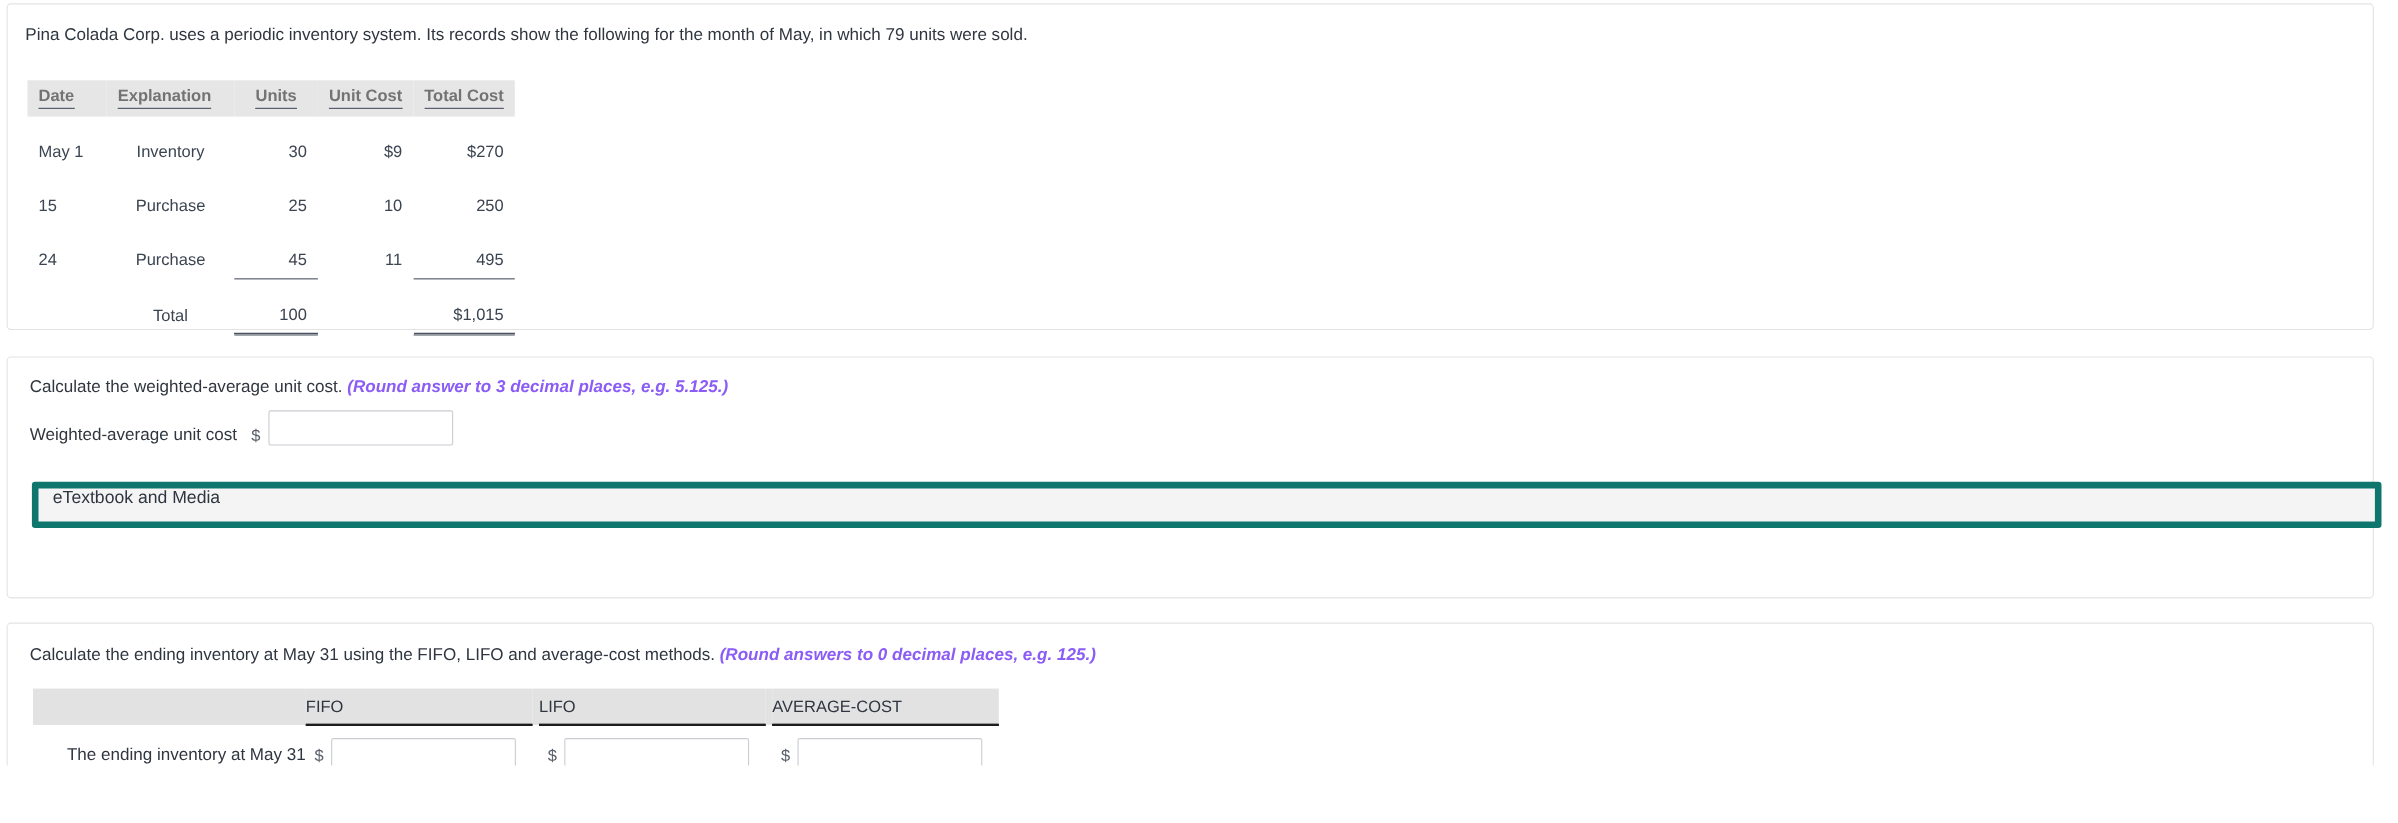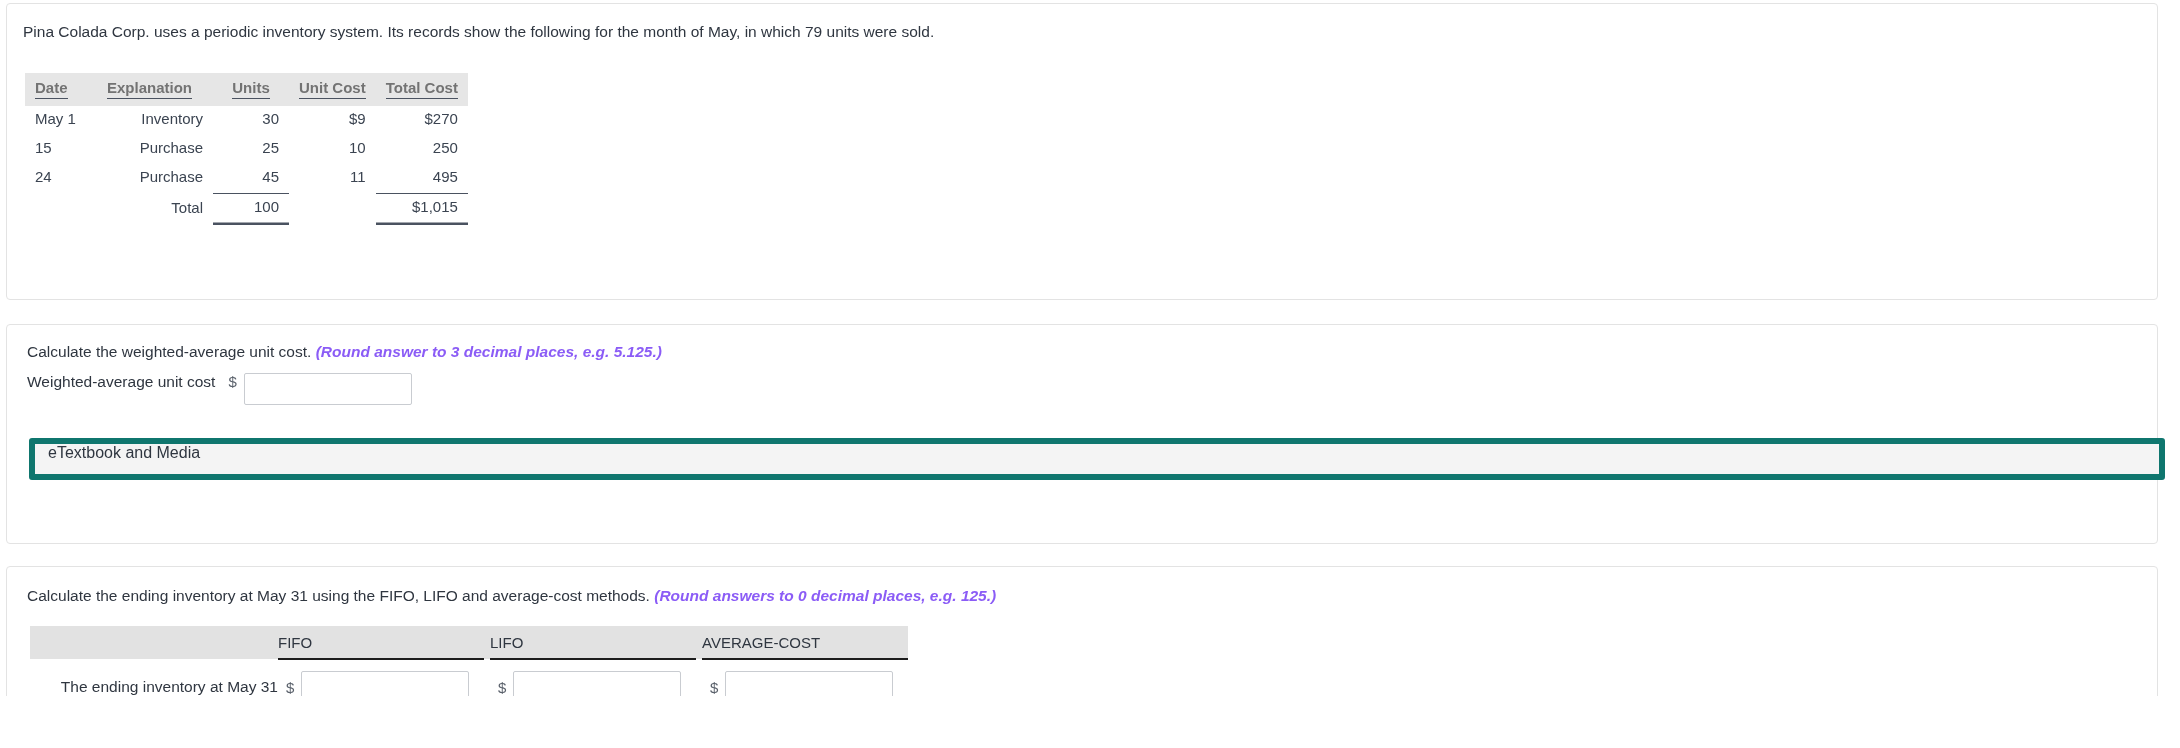--- a/index.html
+++ b/index.html
@@ -69,46 +69,46 @@
   }
   #inv-table th .ulab {
     display: inline-block;
     border-bottom: 1.6px solid #4a5260;
     padding-bottom: 2px;
   }
   #inv-table th.c-date { text-align: left; }
   #inv-table th.c-expl { text-align: left; }
   #inv-table th.c-num  { text-align: center; }
   #inv-table td {
-    padding: 4px 10px 8px 10px;
+    padding: 24px 10px 8px 10px;
     white-space: nowrap;
     font-size: 15px;
   }
   #inv-table td.c-date { text-align: left; width: 52px; }
-  #inv-table td.c-expl { text-align: right; width: 96px; padding-left: 10px;}
+  #inv-table td.c-expl { text-align: center; width: 96px; padding-left: 10px;}
   #inv-table td.c-units    { text-align: right; width: 56px; }
   #inv-table td.c-unitcost { text-align: right; width: 60px; }
   #inv-table td.c-totalcost{ text-align: right; width: 72px; }
 
   #inv-table tr.subtotal-rule td.c-units,
   #inv-table tr.subtotal-rule td.c-totalcost {
     border-bottom: 1.5px solid #4a5260;
   }
   #inv-table tr.total-row td.c-units,
   #inv-table tr.total-row td.c-totalcost {
     border-bottom: 1.5px double #4a5260;
     box-shadow: inset 0 -4px 0 -2.6px #4a5260;
     padding-bottom: 9px;
   }
 
   
   .ansline {
     position: absolute;
     display: flex;
-    align-items: flex-start;
+    align-items: flex-end;
   }
   .ansline .lbl {
     font-size: 15.5px;
     color: #2f3640;
     white-space: nowrap;
   }
   .dollar {
     font-size: 15px;
     color: #5a616b;
     margin: 0 7px 0 13px;

